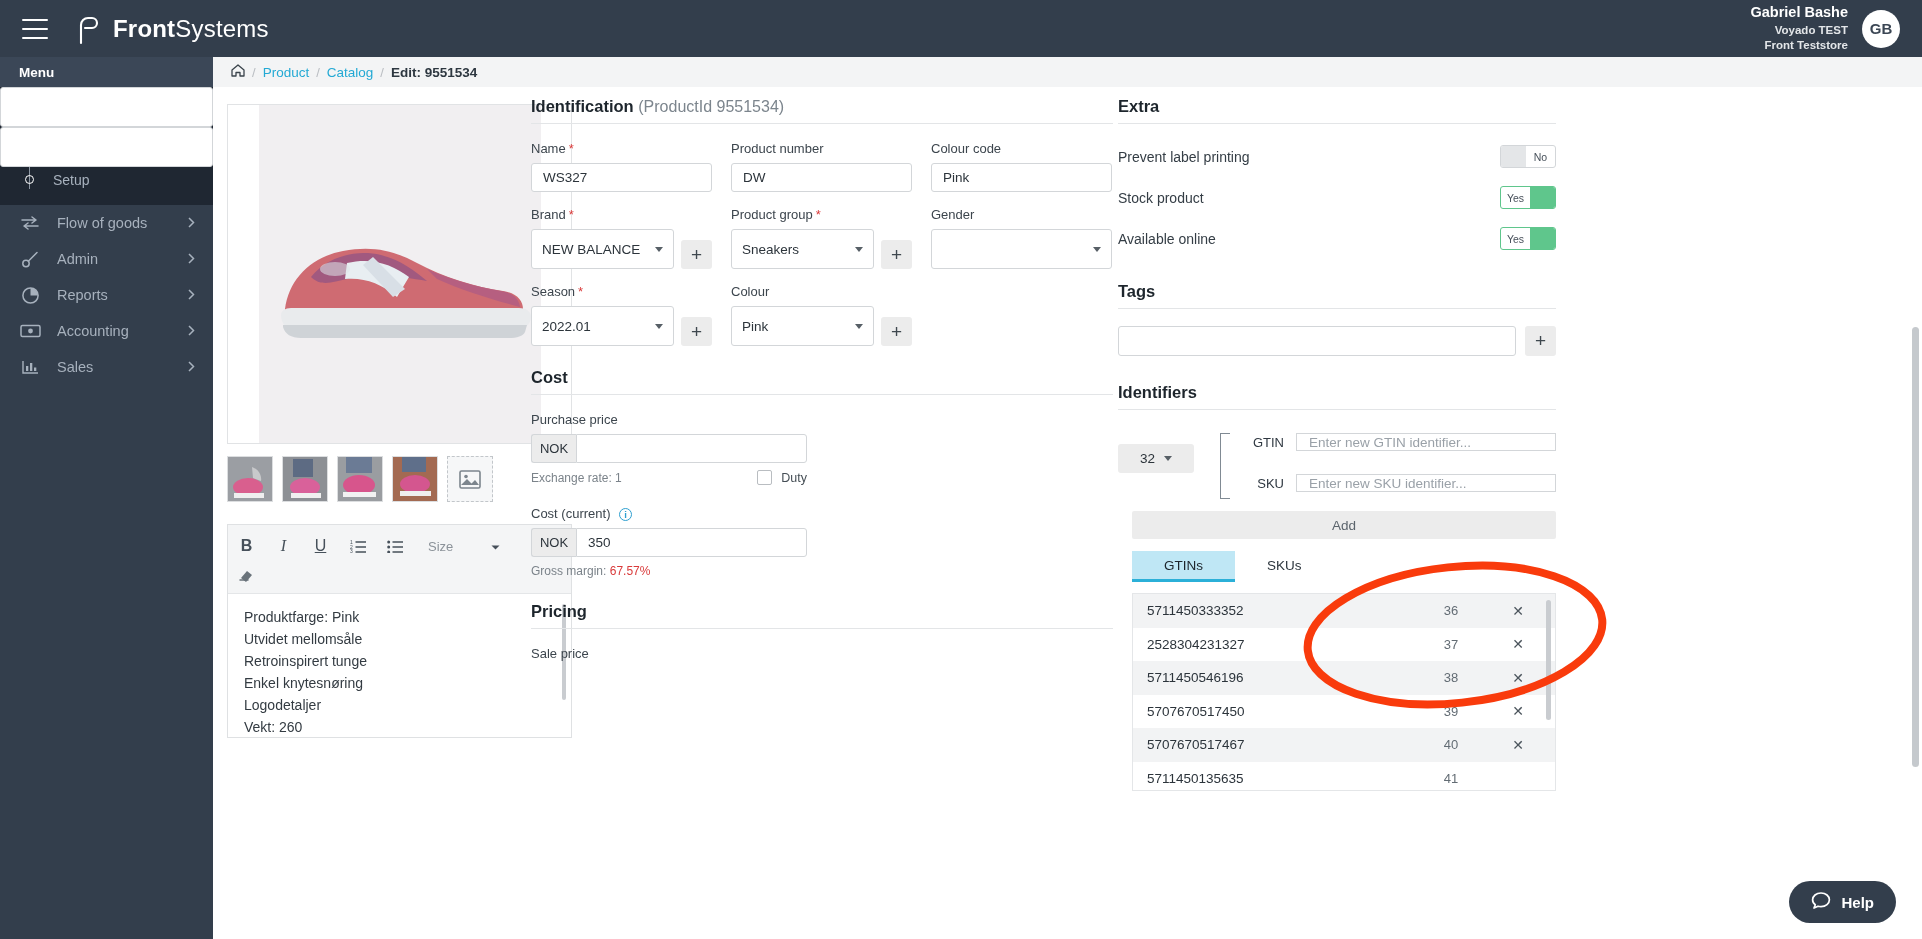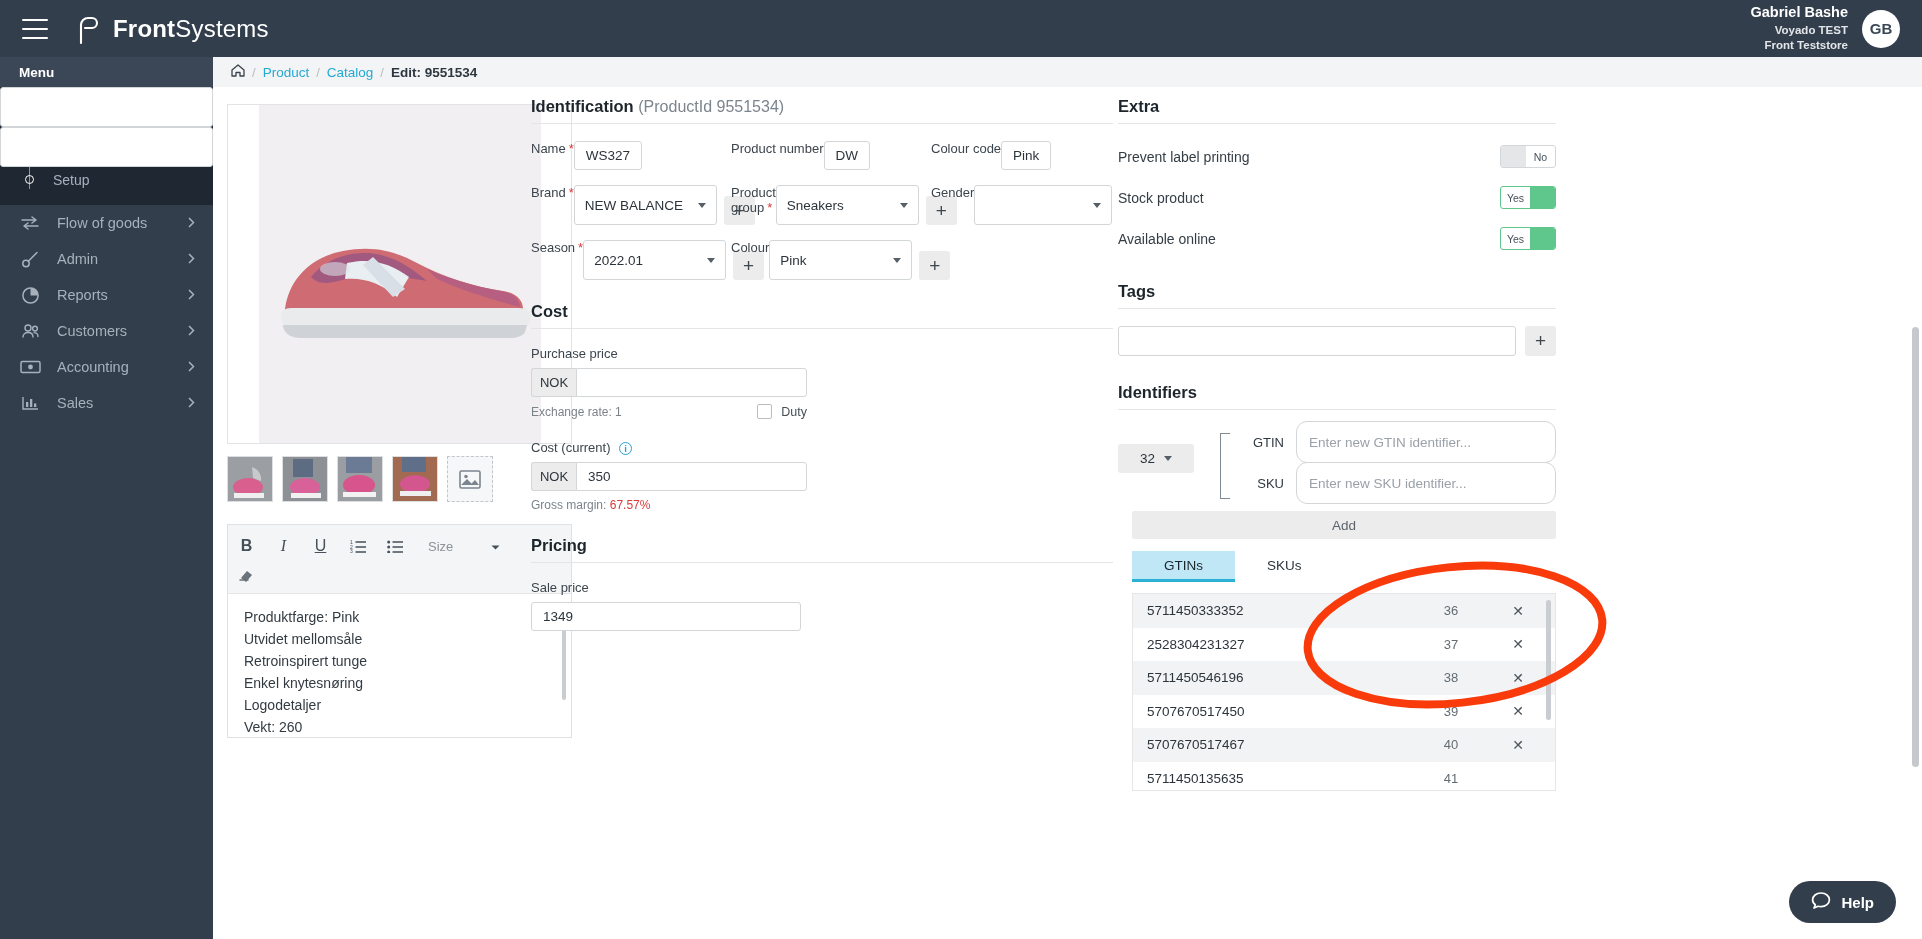--- a/index.html
+++ b/index.html
@@ -129,21 +129,21 @@
 
   
   .col-form { position: absolute; left: 318px; top: 10px; width: 582px; }
   .sec-h {
     font-size: 16.5px; font-weight: 700; color: #1d252c;
     padding-bottom: 7px; border-bottom: 1px solid #e3e5e7; margin-bottom: 17px;
   }
   .sec-h .pid { font-weight: 400; color: #7c858d; font-size: 16px; }
   .sec-h.plain { margin-top: 6px; }
   .f-row { display: flex; gap: 19px; margin-bottom: 15px; }
-  .f-col { display: flex; flex-direction: row; }
+  .f-col { display: flex; flex-direction: column; }
   .f-lab { font-size: 13px; color: #3c454d; margin-bottom: 6px; height: 16px; }
   .f-lab .req { color: #d93a3a; font-size: 13px; margin-left: 3px; }
   .inp {
     height: 29px; border: 1px solid #d3d6d9; border-radius: 3px; background: #ffffff;
     font-size: 13.5px; color: #2c343b; padding: 0 11px; display: flex; align-items: center;
   }
   .sel {
     height: 40px; border: 1px solid #d3d6d9; border-radius: 3px; background: #ffffff;
     font-size: 13.5px; color: #2c343b; padding: 0 10px; display: flex;
     align-items: center; justify-content: space-between; cursor: pointer;
@@ -200,21 +200,21 @@
     width: 76px; height: 29px; background: #ececec; border-radius: 3px;
     display: flex; align-items: center; justify-content: center; gap: 9px;
     font-size: 13.5px; color: #2c343b; cursor: pointer; margin-top: 17px;
   }
   .bracket { position: relative; width: 14px; height: 72px; margin-left: 26px; margin-top: 6px; }
   .bracket i { position: absolute; background: #808a93; display: block; }
   .idfields { flex: 1; margin-left: 4px; }
   .idline { display: flex; align-items: center; height: 30px; margin-bottom: 11px; }
   .idline .k { width: 46px; font-size: 13px; color: #2f3841; text-align: right; margin-right: 12px; }
   .idline .v {
-    flex: 1; height: 42px; border: 1px solid #d3d6d9; border-radius: 11px;
+    flex: 1; height: 18px; border: 1px solid #d3d6d9; border-radius: 0;
     background: #ffffff; font-size: 13.5px; color: #9aa1a8;
     display: flex; align-items: center; padding: 4px 12px;
   }
   .addbtn {
     margin-top: 2px; height: 28px; background: #ececec; border-radius: 2px;
     display: flex; align-items: center; justify-content: center;
     font-size: 13.5px; color: #5b646c; cursor: pointer; margin-left: 14px;
   }
   .idtabs { display: flex; margin-top: 12px; margin-left: 14px; }
   .idtab {
@@ -350,35 +350,20 @@
           </svg>
       </span>
       <span class="lbl">Reports</span>
       <span class="chev">
         <svg width="7" height="11" viewBox="0 0 7 11">
             <path d="M1 1l4.5 4.5L1 10" fill="none" stroke="#a7b1bd" stroke-width="1.5"></path>
           </svg>
       </span>
     </div>
 
-    <div class="nav-item">
-      <span class="ic">
-        <svg width="21" height="16" viewBox="0 0 21 16">
-            <circle cx="8" cy="5" r="3" fill="none" stroke="#a7b1bd" stroke-width="1.4"></circle>
-            <circle cx="15" cy="5.6" r="2.4" fill="none" stroke="#a7b1bd" stroke-width="1.4"></circle>
-            <path d="M3 14c0-2.8 2.2-4.5 5-4.5s5 1.7 5 4.5M14 9.6c2.4 0 4 1.6 4 4" fill="none" stroke="#a7b1bd" stroke-width="1.4" stroke-linecap="round"></path>
-          </svg>
-      </span>
-      <span class="lbl">Customers</span>
-      <span class="chev">
-        <svg width="7" height="11" viewBox="0 0 7 11">
-            <path d="M1 1l4.5 4.5L1 10" fill="none" stroke="#a7b1bd" stroke-width="1.5"></path>
-          </svg>
-      </span>
-    </div>
 
     <div class="nav-item">
       <span class="ic">
         <svg width="21" height="14" viewBox="0 0 21 14">
             <rect x="1" y="1.5" width="19" height="11" rx="1.5" fill="none" stroke="#a7b1bd" stroke-width="1.5"></rect>
             <circle cx="10.5" cy="7" r="2.4" fill="#a7b1bd"></circle>
           </svg>
       </span>
       <span class="lbl">Accounting</span>
       <span class="chev">
@@ -636,21 +621,20 @@
         </div>
         <div class="helper">
           <span>Gross margin:</span>
           <span class="mg">67.57%</span>
         </div>
       </div>
 
       <div class="sec-h plain" style="margin-top:24px">Pricing</div>
       <div>
         <div class="f-lab">Sale price</div>
-        <div class="inp" style="width:270px">1349</div>
       </div>
     </div>
 
     <div class="col-extra">
       <div class="sec-h">Extra</div>
 
       <div class="tog-row">
         <div class="tog-lab">Prevent label printing</div>
         <div class="toggle off">
           <div class="knob-grey"></div>

